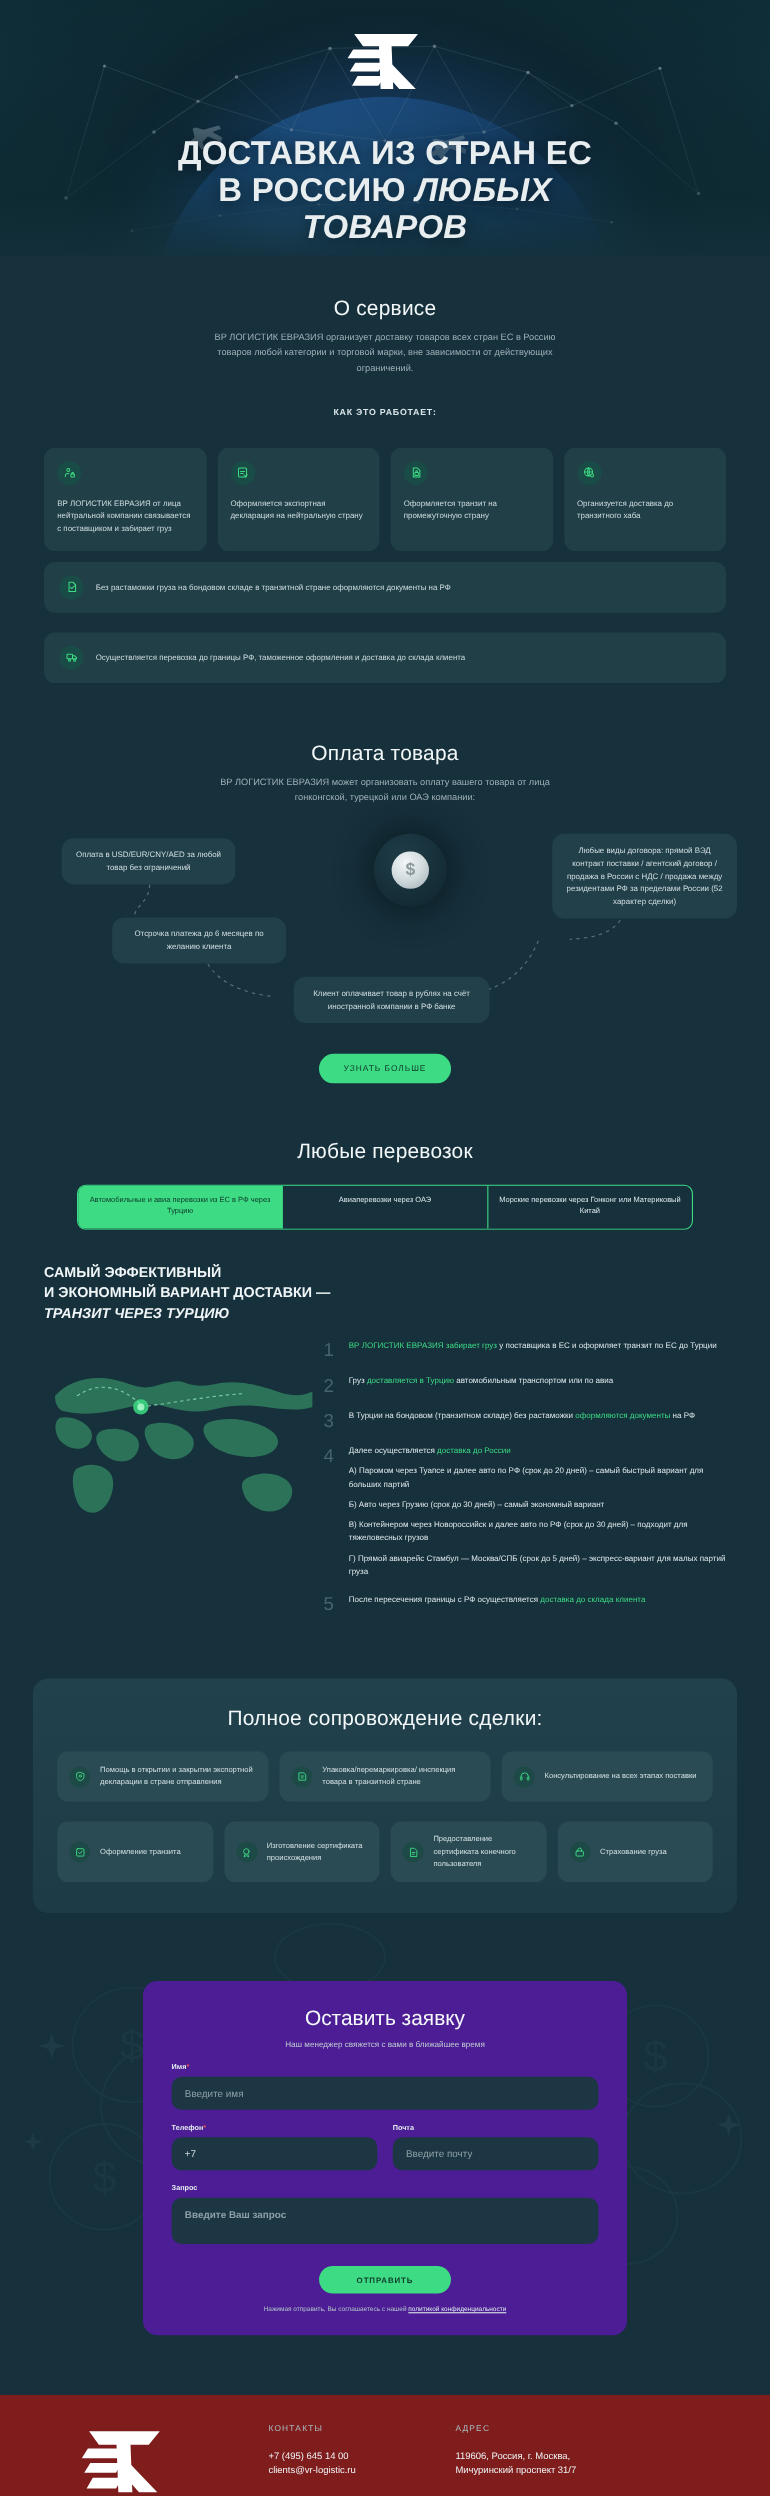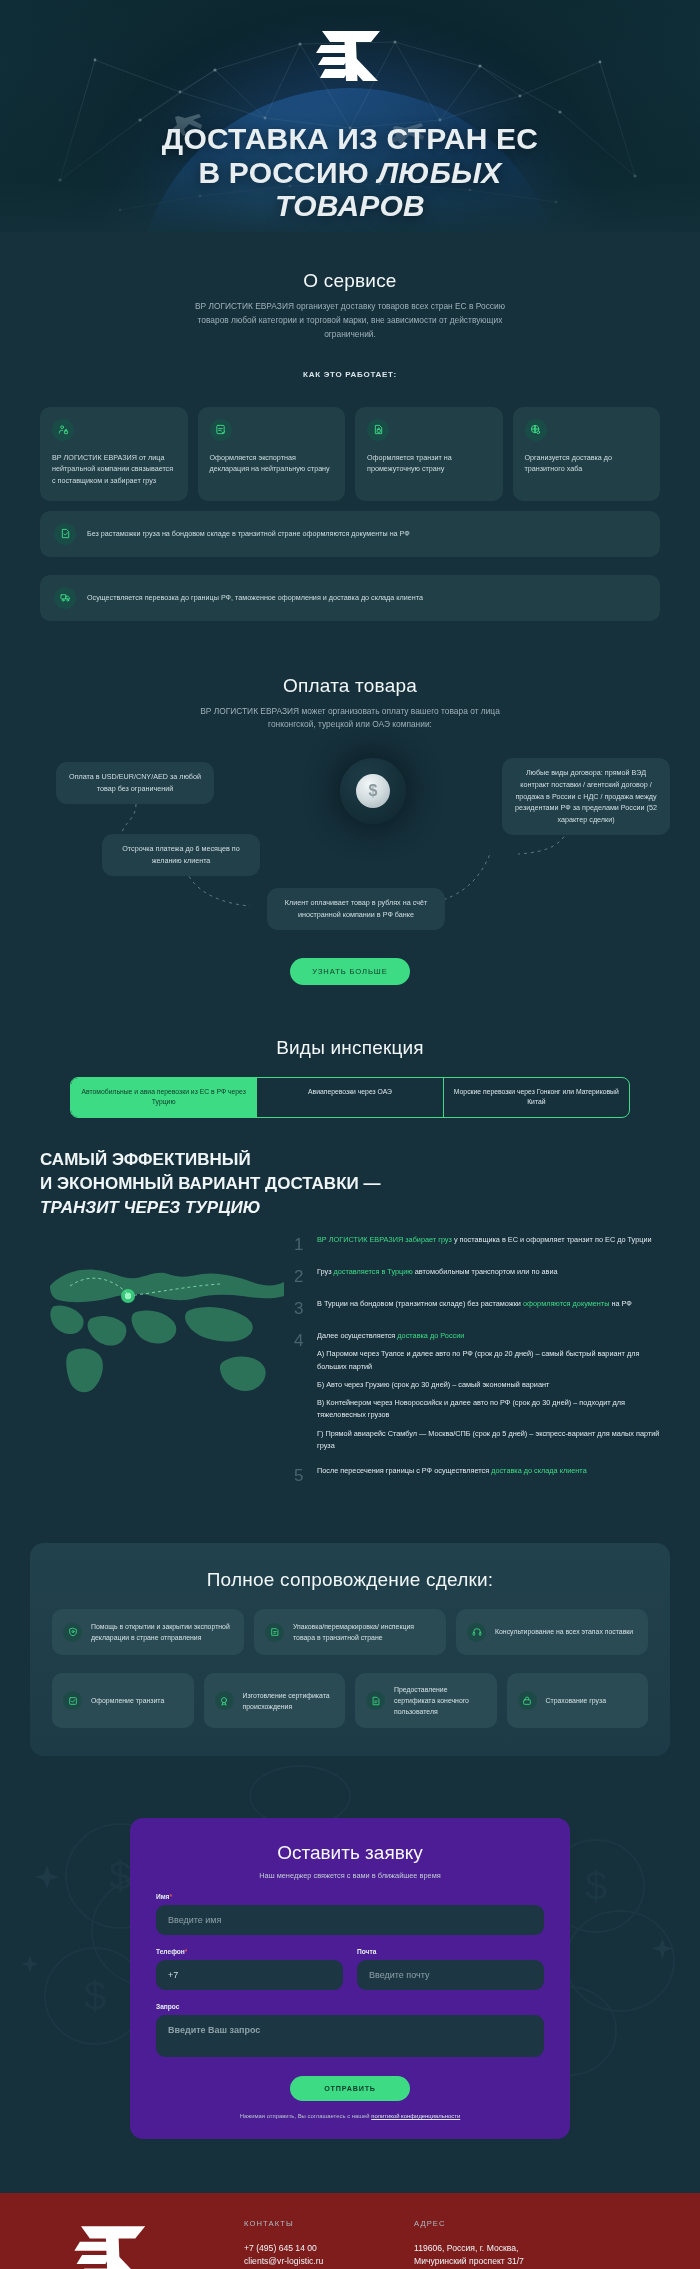--- a/index.html
+++ b/index.html
@@ -170,21 +170,21 @@
     text-align: center;
     color: #dbe8eb;
     border-right: 1px solid #3ddc84;
     cursor: pointer;
   }
   .tab:last-child { border-right: none; }
   .tab.active { background: #3ddc84; color: #0f3a2a; font-weight: 400; }
 
   
   .turkey { background: #16303c; padding: 30px 0 0; position: relative; }
-  .t-head { font-size: 17px; line-height: 1.42; font-weight: 700; color: #f0f6f7; }
+  .t-head { font-size: 13px; line-height: 1.42; font-weight: 700; color: #f0f6f7; }
   .t-head .it { font-style: italic; }
   .t-body { display: flex; margin-top: 14px; }
   .t-map { width: 250px; position: relative; height: 190px; flex: 0 0 250px; }
   .t-steps { flex: 1; padding-left: 4px; }
   .step { display: flex; gap: 9px; margin-bottom: 13px; }
   .step-num {
     font-size: 17px; color: #47646e; font-weight: 400;
     flex: 0 0 14px; line-height: 1; padding-top: 2px;
   }
   .step-txt { font-size: 7.3px; line-height: 1.68; color: #dfe9ec; }
@@ -438,21 +438,21 @@
         <div class="pay-box pb3">Клиент оплачивает товар в рублях на счёт иностранной компании в РФ банке</div>
         <div class="pay-box pb4">Любые виды договора: прямой ВЭД контракт поставки / агентский договор / продажа в России с НДС / продажа между резидентами РФ за пределами России (52 характер сделки)</div>
       </div>
 
       <button class="btn-primary">УЗНАТЬ БОЛЬШЕ</button>
     </div>
   </section>
 
   <section class="types">
     <div class="wrap">
-      <h2 class="sec-title">Виды инспекция</h2>
+      <h2 class="sec-title">Любые перевозок</h2>
       <div class="tabs">
         <div class="tab active">Автомобильные и авиа перевозки из ЕС в РФ через Турцию</div>
         <div class="tab">Авиаперевозки через ОАЭ</div>
         <div class="tab">Морские перевозки через Гонконг или Материковый Китай</div>
       </div>
     </div>
   </section>
 
   <section class="turkey">
     <div class="wrap">

